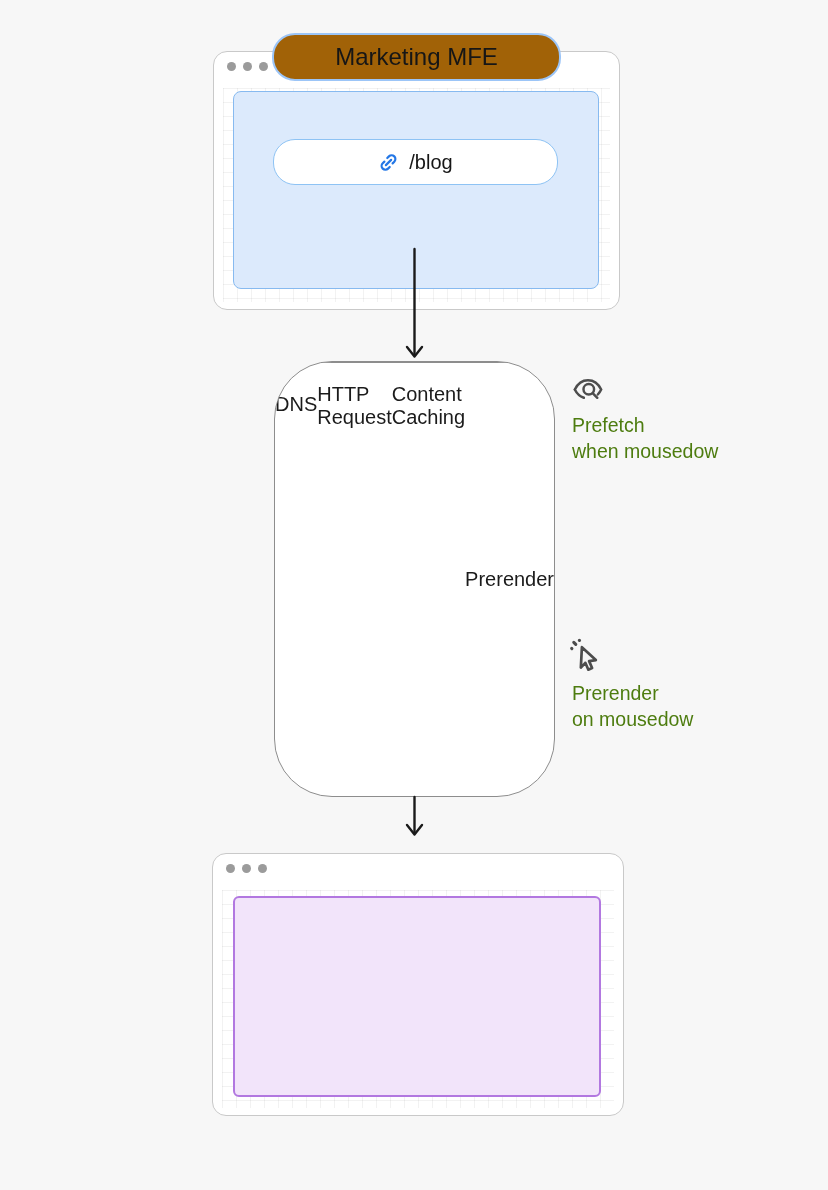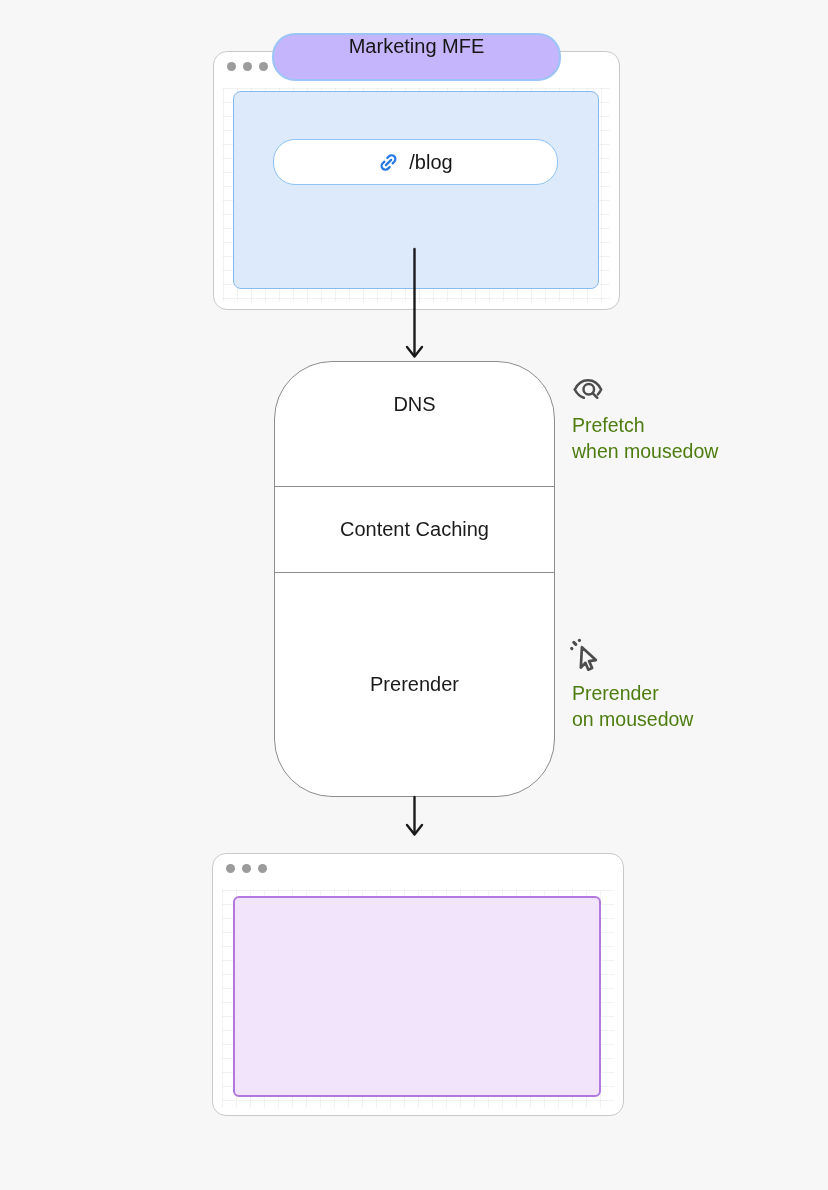--- a/index.html
+++ b/index.html
@@ -25,24 +25,24 @@
     background-image:
       linear-gradient(to right, rgba(0,0,0,0.05) 1px, transparent 1px),
       linear-gradient(to bottom, rgba(0,0,0,0.05) 1px, transparent 1px);
     background-size:14px 14px;
   }
   .dots{position:absolute;left:13px;top:10px;display:flex;gap:7px;}
   .dots span{width:9px;height:9px;border-radius:50%;background:#9b9b9b;display:block;}
 
   .title-pill{
     position:absolute;
-    background:#c4b5fd;
+    background:#a16207;
     border-radius:23px;
-    display:flex;justify-content:center;
-    font-size:20px;font-weight:500;color:#161616;
+    display:flex;align-items:center;justify-content:center;
+    font-size:24px;font-weight:500;color:#161616;
     z-index:3;
   }
   .title-pill.blue{border:2px solid #9cc5f7;}
   .title-pill.purple{border:2px solid #b478ec;}
 
   .blue-panel{
     position:absolute;left:233px;top:91px;width:364px;height:196px;
     background:#dceafc;border:1.5px solid #87baf0;border-radius:8px;
     z-index:1;
   }
@@ -62,31 +62,31 @@
   .link-pill.blog{top:139px;background:#ffffff;border:1.5px solid #8ec3f4;}
   .link-pill.docs{top:203px;background:#f8ecf9;border:1.5px solid #d9aade;}
   .link-icon{width:21px;height:21px;display:block;}
   .link-icon.blue{color:#2477e6;}
   .link-icon.purple{color:#a55fd2;}
 
   
   .pipeline{
     position:absolute;left:274px;top:361px;width:279px;height:434px;
     background:#ffffff;border:1px solid #8d8d8d;border-radius:58px;
-    display:flex;flex-direction:column;
+    display:flex;flex-direction:row;
     overflow:hidden;
     z-index:2;
   }
   .stage{
     display:flex;align-items:center;justify-content:center;
     font-size:20px;color:#1b1b1b;
   }
   .stage.s0{height:84px;}
   .stage.s1{height:86px;border-top:1px solid #8d8d8d;}
-  .stage.s2{height:85px;border-top:1px solid #8d8d8d;margin-top:40px;}
+  .stage.s2{height:85px;border-top:1px solid #8d8d8d;}
   .stage.s3{flex:1;border-top:1px solid #8d8d8d;}
 
   
   .annotation{
     position:absolute;
     font-size:19.5px;line-height:26px;color:#4d7c0f;
     white-space:nowrap;
   }
   .ann-icon{position:absolute;display:block;}
 
@@ -118,20 +118,23 @@
       <path d="M10.6 6.9 l1.9 -1.9 a4.3 4.3 0 0 1 6.1 6.1 l-1.9 1.9"></path>
       <path d="M13.4 17.1 l-1.9 1.9 a4.3 4.3 0 0 1 -6.1 -6.1 l1.9 -1.9"></path>
     </svg>
     <span>/blog</span>
   </div>
 
 
   <div class="pipeline">
     <div class="stage s0">
       <span>DNS</span>
+    </div>
+    <div class="stage s1">
+      <span>HTTP Request</span>
     </div>
     <div class="stage s2">
       <span>Content Caching</span>
     </div>
     <div class="stage s3">
       <span>Prerender</span>
     </div>
   </div>
 
   <svg class="ann-icon" style="left:572px;top:374px;width:32px;height:31px;" viewBox="0 0 24 24" fill="none" stroke="#4d4d4d" stroke-width="1.9" stroke-linecap="round">

